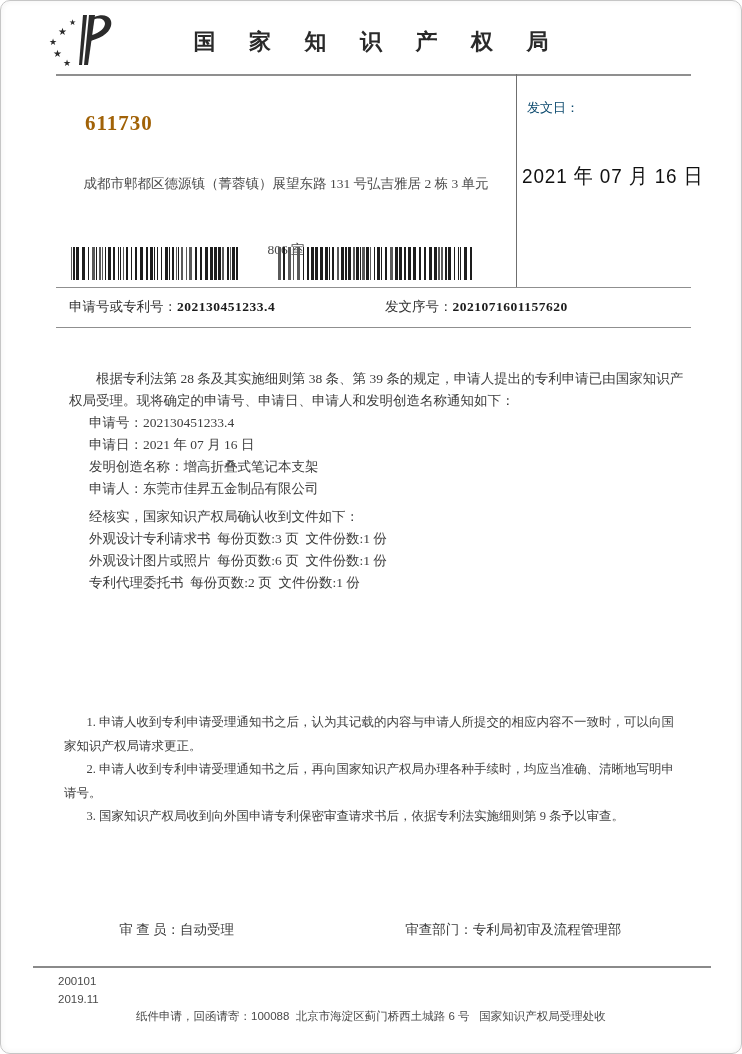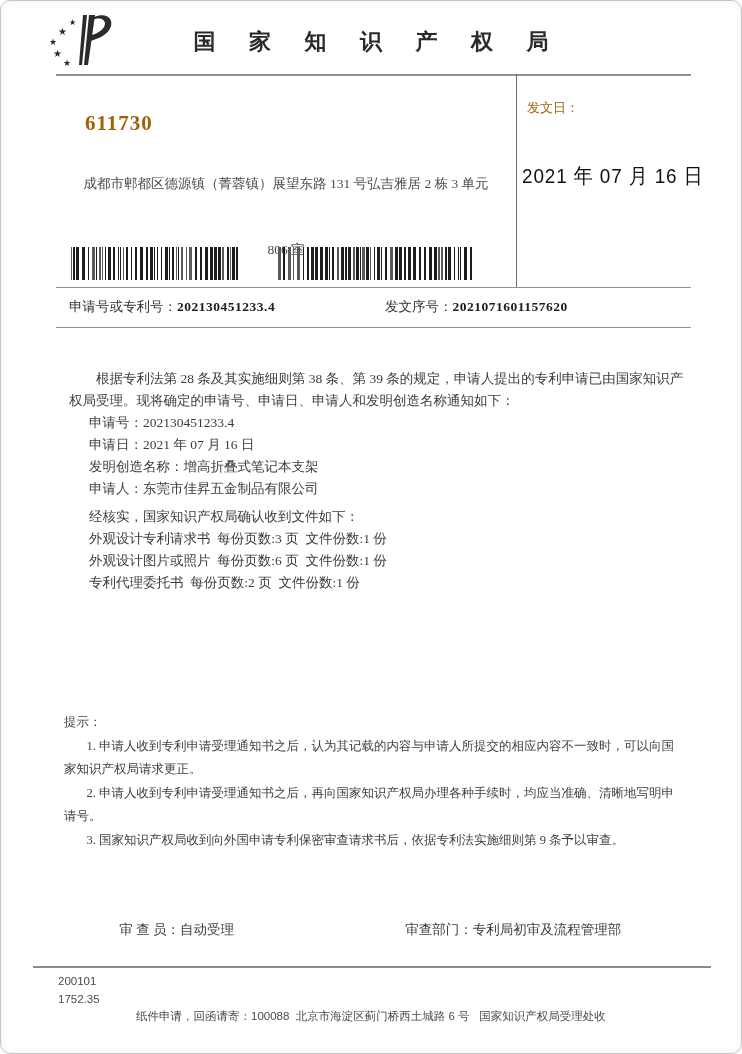--- a/index.html
+++ b/index.html
@@ -24,21 +24,21 @@
   .hr{position:absolute;background:#8f8f8f;height:2px;}
   .hr-top{left:55px;top:73px;width:635px;}
   .vline{position:absolute;left:515px;top:73px;width:1px;height:214px;background:#6f6f6f;}
   .hr-mid{left:55px;top:286px;width:635px;height:1px;}
   .hr-ref{left:55px;top:326px;width:635px;height:1px;}
   
   .postal{position:absolute;left:84px;top:110px;font-size:21px;font-weight:bold;color:#a16207;letter-spacing:1px;}
   .addr-block{position:absolute;left:62px;top:128px;width:446px;text-align:center;font-size:13.5px;line-height:22px;color:#4a4a4a;white-space:pre-wrap;}
   .agency{margin-top:1px;}
   
-  .issue-label{position:absolute;left:526px;top:98px;font-size:13px;color:#a16207;}
+  .issue-label{position:absolute;left:526px;top:98px;font-size:13px;color:#0c4a6e;}
   .issue-date{
     position:absolute;left:521px;top:161px;font-size:21px;color:#101010;
     font-family:"Liberation Sans","DejaVu Sans",sans-serif;
     transform:scaleX(.9);transform-origin:left top;letter-spacing:1px;white-space:nowrap;
   }
   
   .barcode{position:absolute;top:246px;height:33px;overflow:hidden;}
   .barcode i{position:absolute;top:0;bottom:0;display:block;}
   .bc1{left:70px;width:170px;}
   .bc2{left:277px;width:197px;}
@@ -219,40 +219,39 @@
     <p class="field-line">申请日：2021 年 07 月 16 日</p>
     <p class="field-line">发明创造名称：增高折叠式笔记本支架</p>
     <p class="field-line">申请人：东莞市佳昇五金制品有限公司</p>
     <p class="received-intro">经核实，国家知识产权局确认收到文件如下：</p>
     <p class="doc-line">外观设计专利请求书  每份页数:3 页  文件份数:1 份</p>
     <p class="doc-line">外观设计图片或照片  每份页数:6 页  文件份数:1 份</p>
     <p class="doc-line">专利代理委托书  每份页数:2 页  文件份数:1 份</p>
   </div>
 
   <div class="tips-block">
-    <p>提示：</p>
     <p class="tip-item">1. 申请人收到专利申请受理通知书之后，认为其记载的内容与申请人所提交的相应内容不一致时，可以向国家知识产权局请求更正。</p>
     <p class="tip-item">2. 申请人收到专利申请受理通知书之后，再向国家知识产权局办理各种手续时，均应当准确、清晰地写明申请号。</p>
     <p class="tip-item">3. 国家知识产权局收到向外国申请专利保密审查请求书后，依据专利法实施细则第 9 条予以审查。</p>
   </div>
 
   <div class="signoff">
     <div class="examiner">
       <span>审 查 员：</span><span>自动受理</span>
     </div>
     <div class="department">
       <span>审查部门：</span><span>专利局初审及流程管理部</span>
     </div>
   </div>
 
   <div class="hr hr-foot"></div>
   <div class="footer">
     <div class="foot-codes">
       <div>200101</div>
-      <div>1752.35</div>
+      <div>2019.11</div>
     </div>
     <div class="foot-text">
       <div>纸件申请，回函请寄：100088  北京市海淀区蓟门桥西土城路 6 号   国家知识产权局受理处收</div>
       
     </div>
   </div>
 
 </div>
 
 </body></html>

